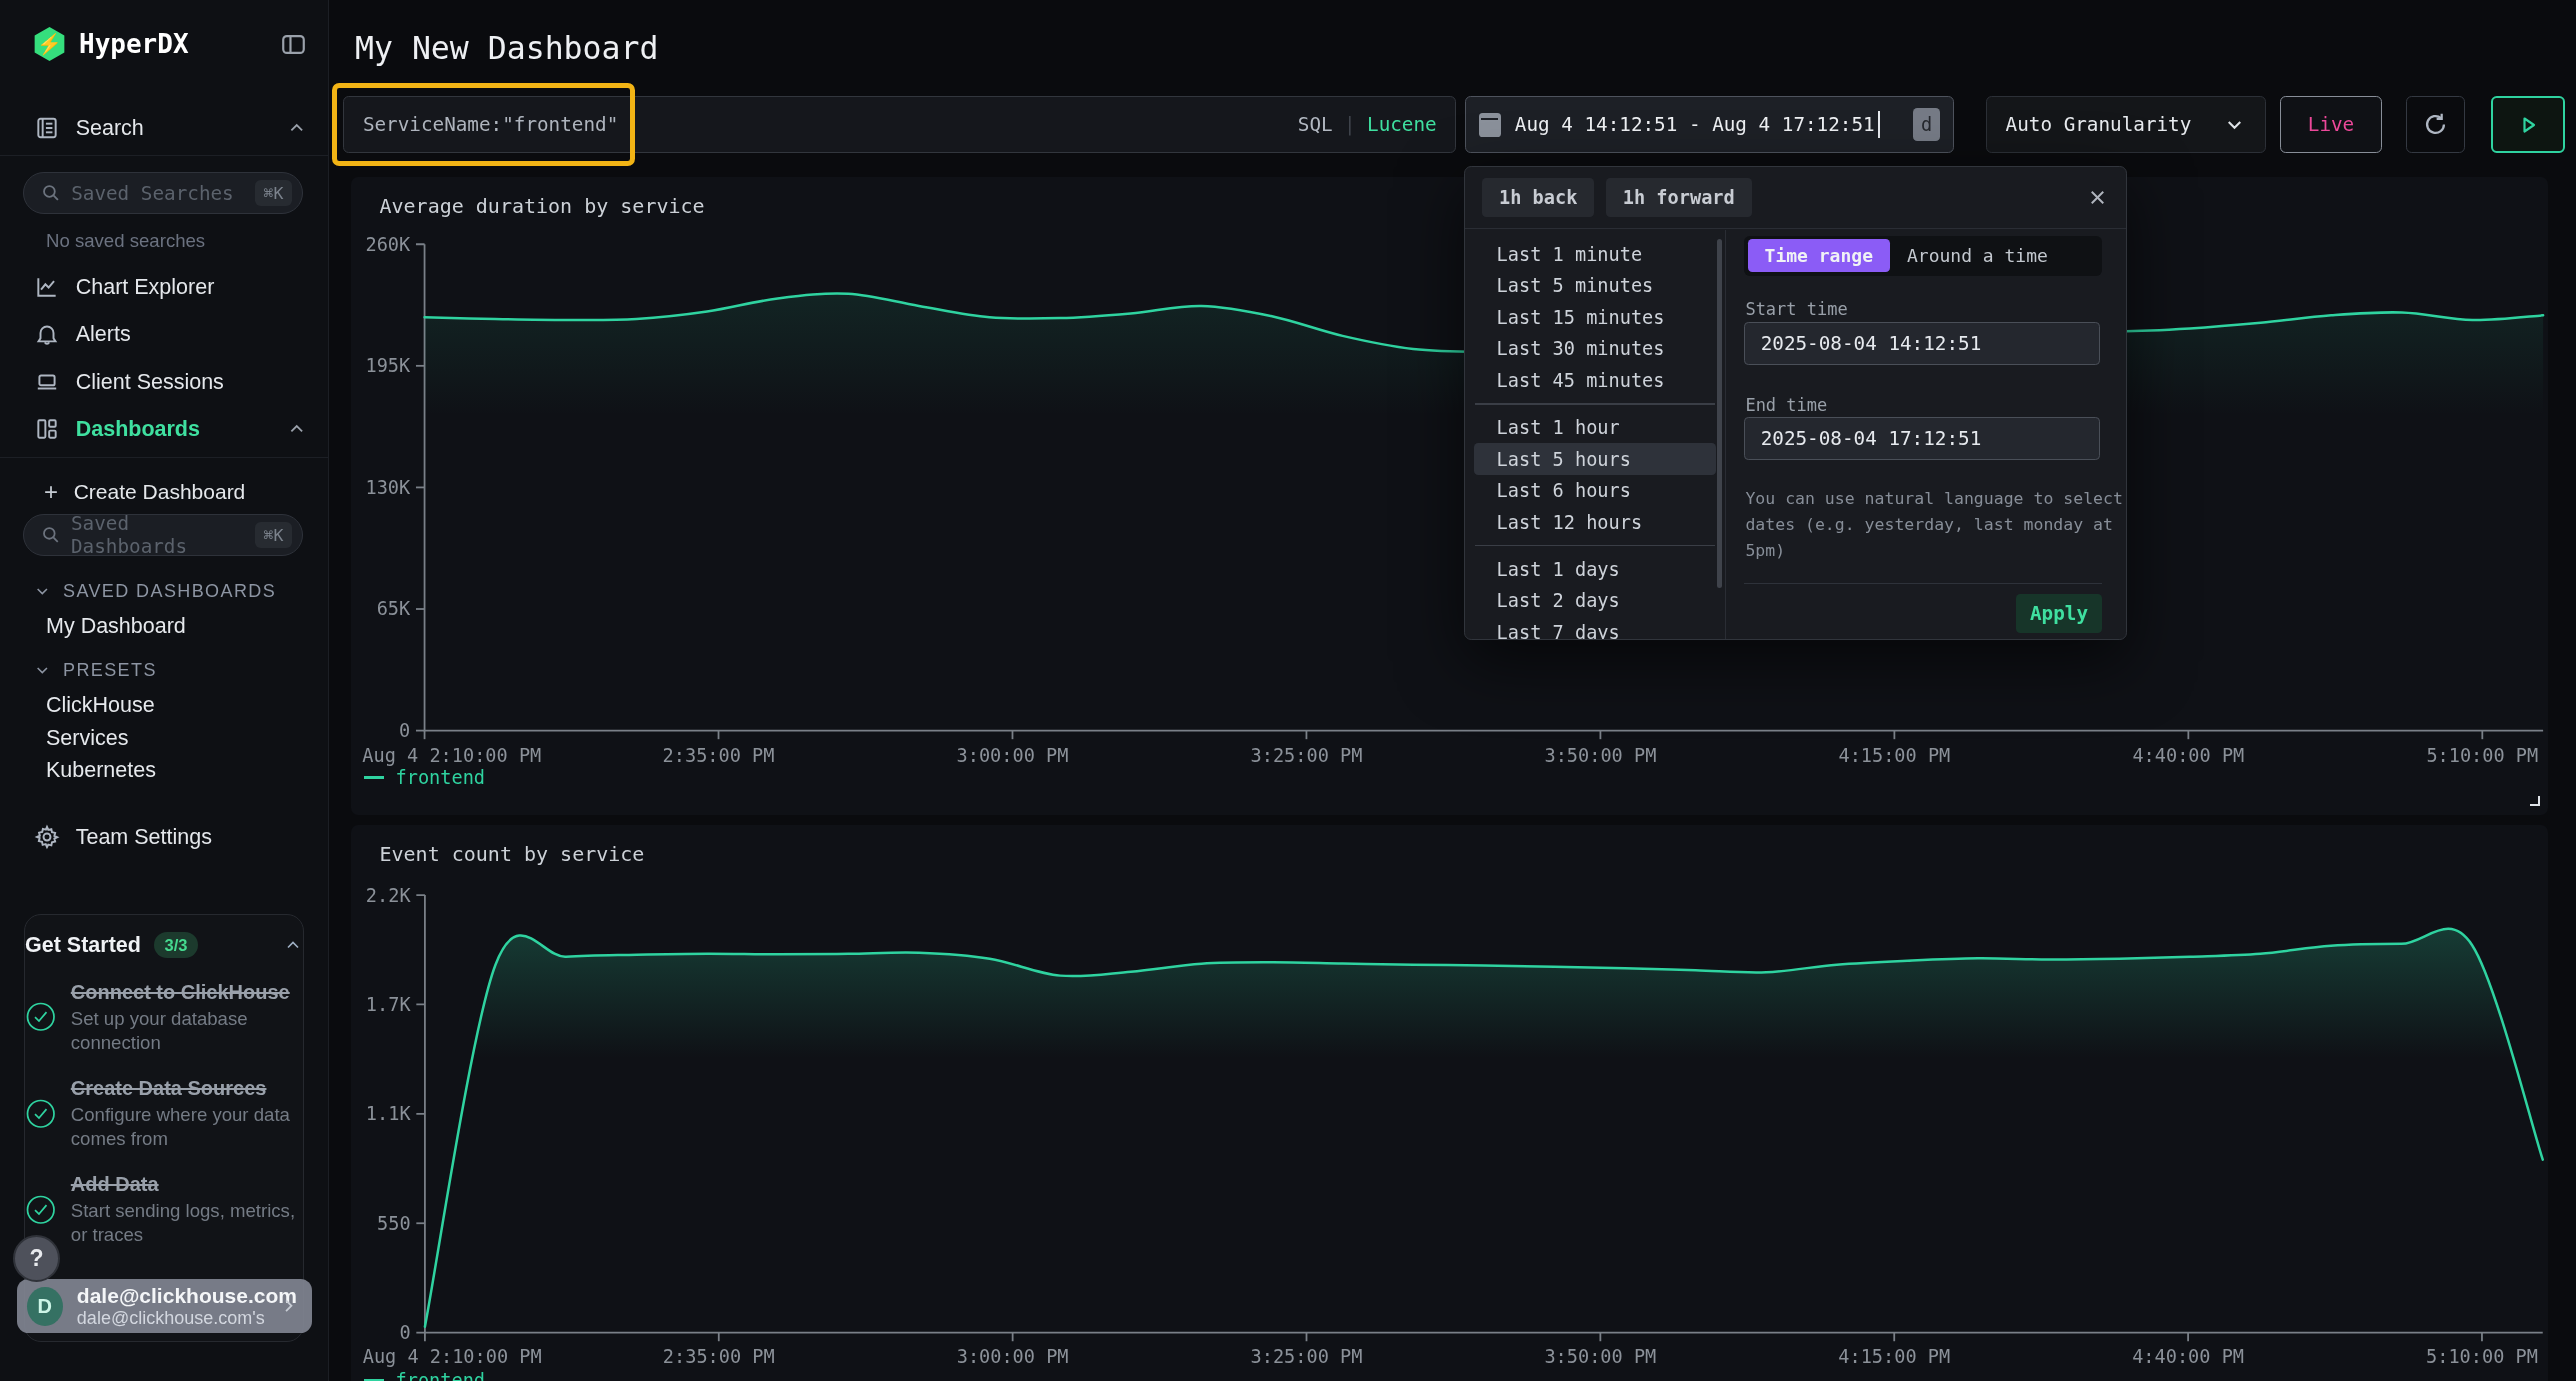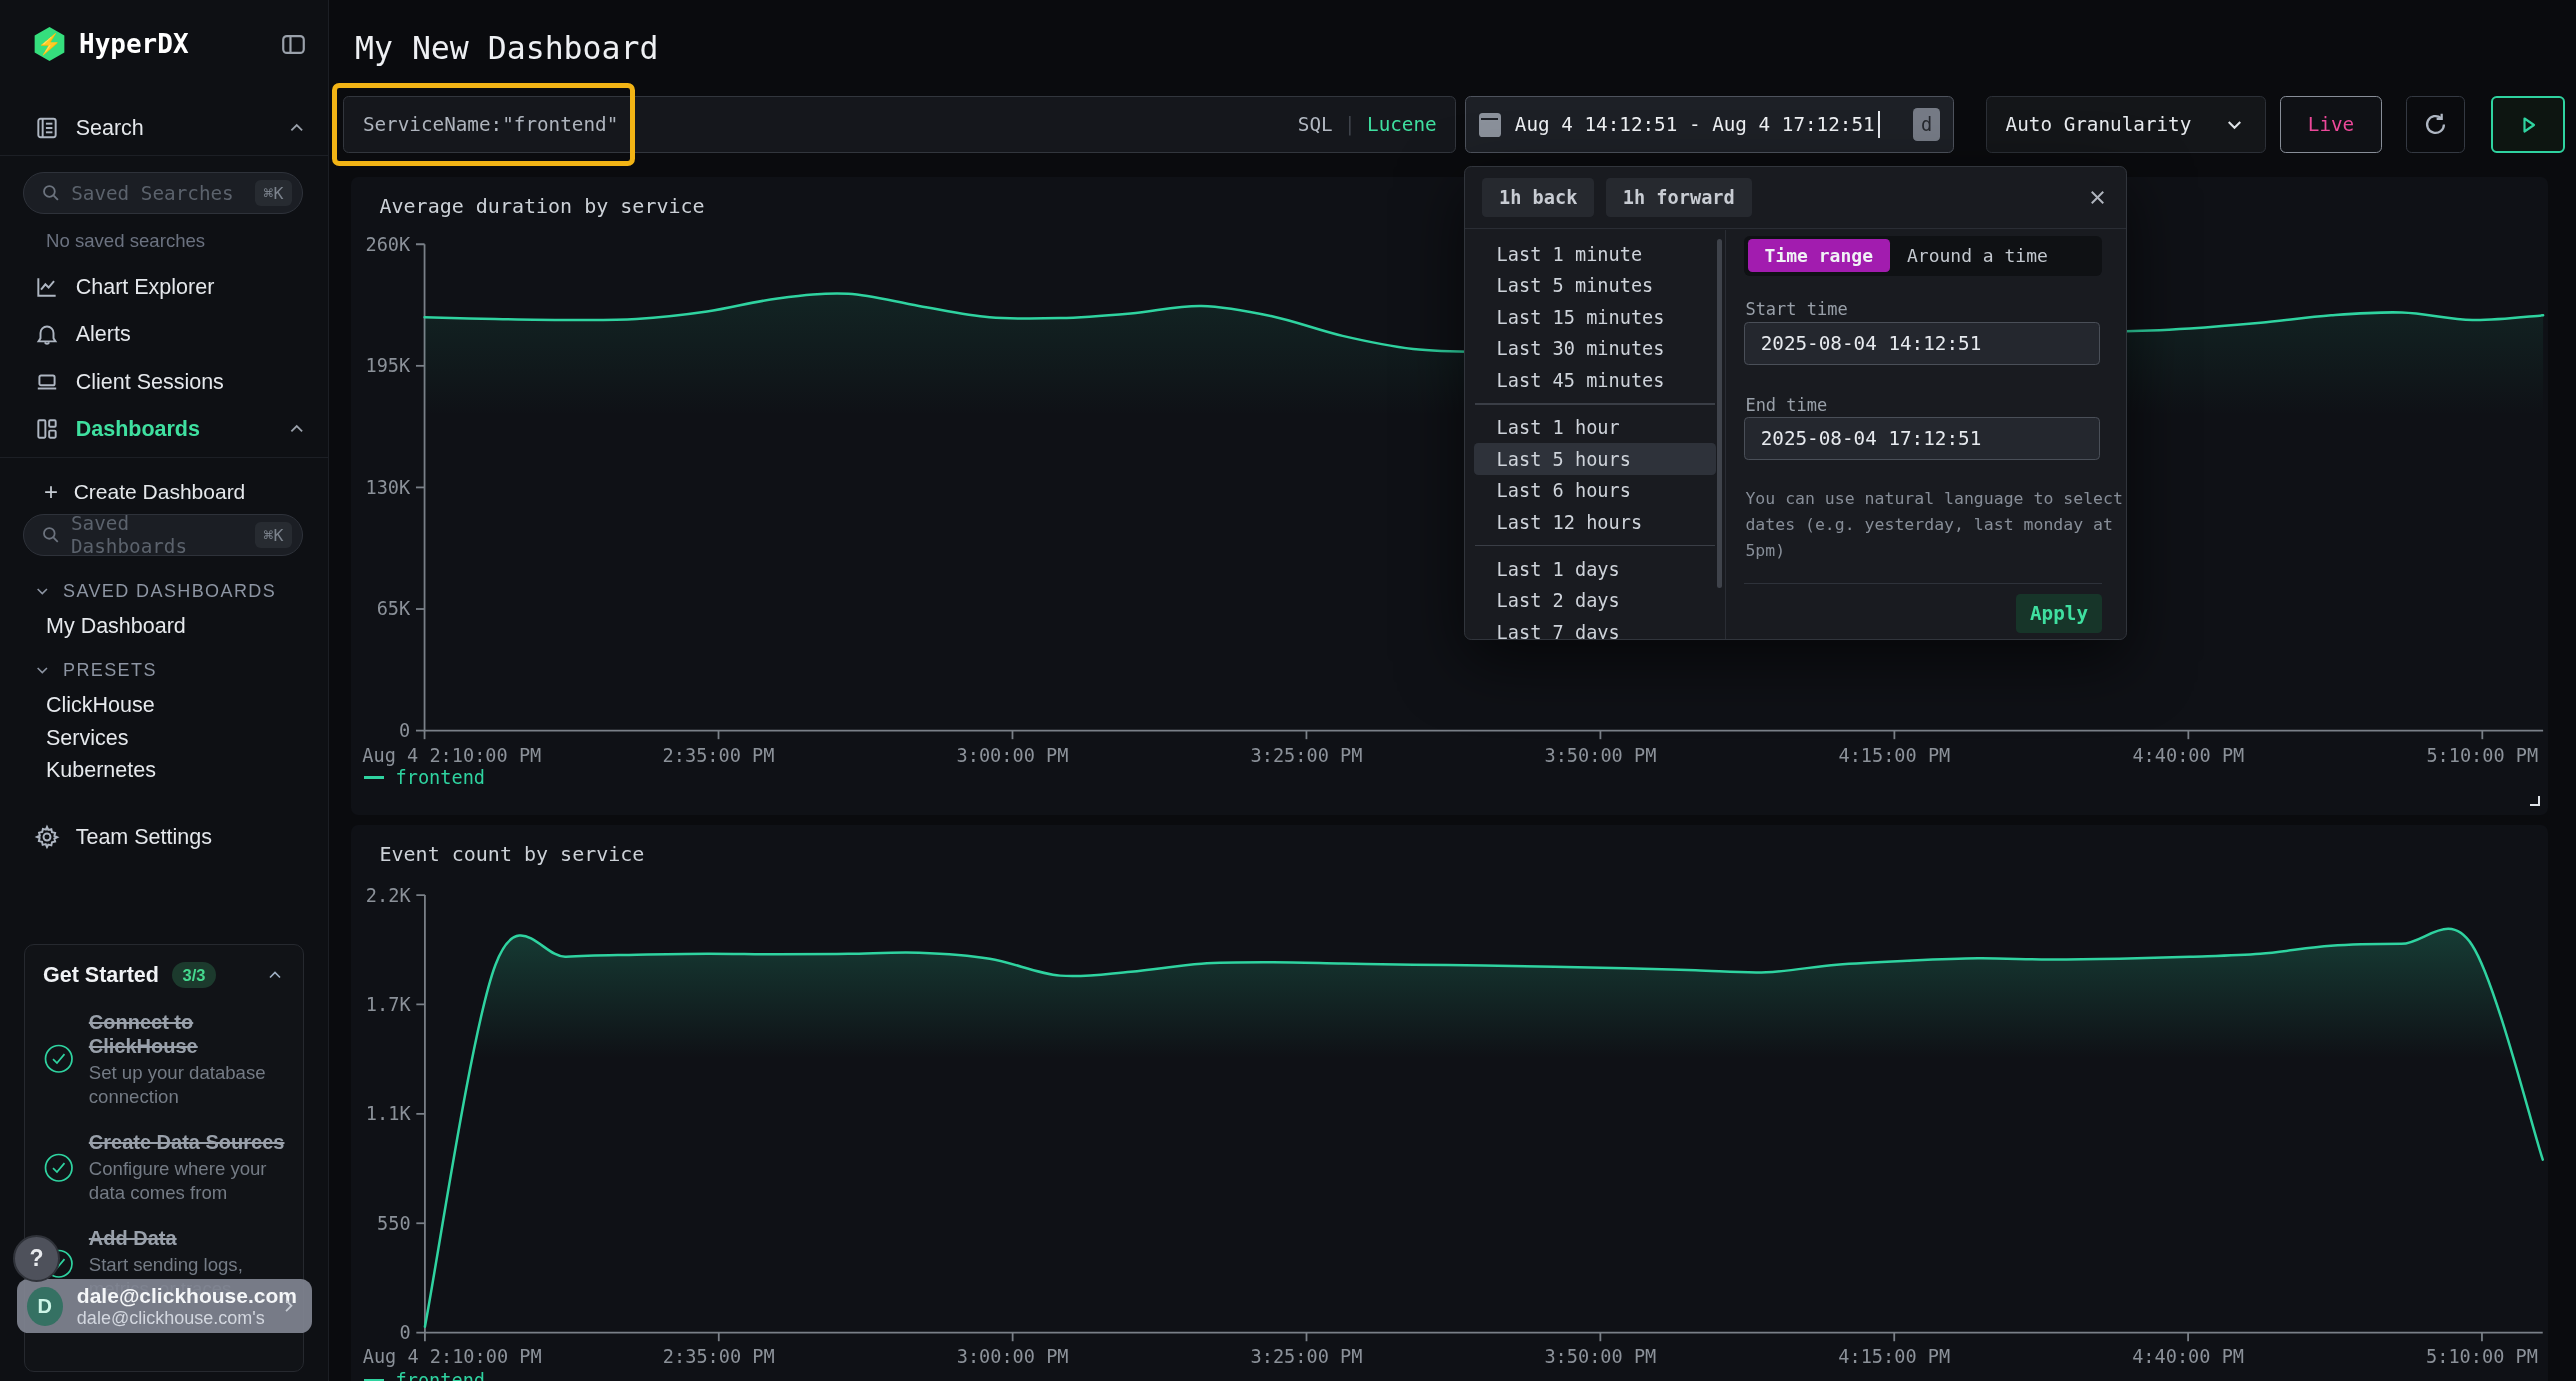--- a/index.html
+++ b/index.html
@@ -42,21 +42,21 @@
   .pill .ph{margin-left:10px;font-size:19.3px;color:#5b626c;}
   .kbd{margin-left:auto;background:#272b31;border-radius:5.7px;padding:3.6px 8.6px;font-size:16.5px;color:#7b828c;font-family:"DejaVu Sans Mono",monospace;}
   .empty-note{position:absolute;left:46px;font-size:18.6px;color:#6b7280;}
   .sec-head{position:absolute;left:33px;display:flex;align-items:center;gap:11.4px;color:var(--slate);font-size:18px;letter-spacing:1.4px;cursor:pointer;}
   .sec-item{position:absolute;left:46px;font-size:21.5px;color:#e6e9ed;cursor:pointer;}
   .create-row{position:absolute;left:0;width:329px;height:39px;display:flex;align-items:center;padding-left:44px;cursor:pointer;}
   .create-row .plus{font-size:24px;color:#c6ccd4;line-height:0;}
   .create-row .lbl{margin-left:15.7px;font-size:21px;color:#e4e7eb;}
 
   
-  .gs-card{position:absolute;left:24px;top:914px;width:280px;height:428px;background:#111317;border:1.4px solid #26292f;border-radius:10px;padding:17px 18px;z-index:2;margin-top:30px;}
+  .gs-card{position:absolute;left:24px;top:914px;width:280px;height:428px;background:#111317;border:1.4px solid #26292f;border-radius:17px;padding:17px 0;z-index:2;}
   .gs-head{display:flex;align-items:center;}
   .gs-title{font-size:21.5px;font-weight:bold;color:#f0f2f5;}
   .gs-badge{margin-left:13px;background:#1c3a2d;color:#45d98f;border-radius:715px;padding:3.6px 10.7px;font-size:16.5px;font-weight:bold;}
   .gs-chev{margin-left:auto;}
   .gs-item{display:flex;align-items:center;gap:14.3px;margin-top:21.5px;}
   .gs-item .gs-check{flex:0 0 31.5px;}
   .gs-item .tt{font-size:20px;font-weight:bold;color:#99a0aa;text-decoration:line-through;line-height:24px;}
   .gs-item .dd{font-size:18.6px;color:#747b85;line-height:24px;margin-top:2.9px;}
   .help-fab{position:absolute;left:13px;top:1235px;width:47px;height:47px;border-radius:50%;background:#4e515b;border:2.9px solid #2f3239;display:flex;align-items:center;justify-content:center;color:#e8eaee;font-size:23px;font-weight:bold;z-index:6;cursor:pointer;}
   .user-chip{position:absolute;left:17px;top:1279px;width:295px;height:54px;border-radius:11.4px;background:rgba(128,132,145,0.92);display:flex;align-items:center;padding:0 13px 0 10px;z-index:5;cursor:pointer;}
@@ -111,21 +111,21 @@
   .popup-body{position:absolute;left:0;top:63px;width:100%;height:411px;}
   .tp-list{position:absolute;left:0;top:0;width:260px;height:411px;overflow:hidden;}
   .tp-option{height:31.5px;display:flex;align-items:center;padding-left:23px;font-size:18.6px;color:#ced3da;cursor:pointer;border-radius:4.3px;margin:0 8.6px;}
   .tp-option.selected{background:#2e323a;}
   .tp-group-divider{height:1.4px;background:#3a3e46;margin:7.2px 10px;}
   .tp-vdivider{position:absolute;left:260px;top:0;width:1.4px;height:411px;background:#2a2d34;}
   .tp-scrollbar{position:absolute;left:252px;top:8.6px;width:5px;height:349px;background:#3f434b;border-radius:2.9px;cursor:grab;}
   .tp-right{position:absolute;left:279px;top:0;width:366px;height:411px;}
   .tp-tabs{position:absolute;left:0;top:5.7px;width:358px;height:40px;background:#0f1114;border-radius:5.7px;display:flex;align-items:center;padding:3.6px;}
   .tp-tab{height:33px;padding:0 17px;display:flex;align-items:center;font-size:18px;color:#c3c8cf;border-radius:4.3px;cursor:pointer;}
-  .tp-tab.active{background:#a21caf;color:#f0f2f5;font-weight:bold;}
+  .tp-tab.active{background:#8b5cf6;color:#f0f2f5;font-weight:bold;}
   .tp-label{position:absolute;left:1.4px;font-size:17px;color:#99a0a9;}
   .tp-input{position:absolute;left:0;width:356px;height:43px;background:#24272e;border:1.4px solid #4a4f58;border-radius:4.3px;display:flex;align-items:center;padding-left:15.7px;font-size:19.3px;color:#e6e9ee;cursor:text;}
   .tp-hint{position:absolute;left:1.4px;top:256px;width:390px;font-size:16.5px;line-height:26px;color:#878e98;}
   .tp-hr{position:absolute;left:0;top:353px;width:358px;height:1.4px;background:#2e323a;}
   .apply-btn{position:absolute;left:272px;top:364px;width:86px;height:39px;background:#173529;border-radius:4.3px;display:flex;align-items:center;justify-content:center;font-size:19.3px;font-weight:bold;color:var(--accent-text);cursor:pointer;}
   svg{display:block;}
 </style>
 </head>
 <body>
 

